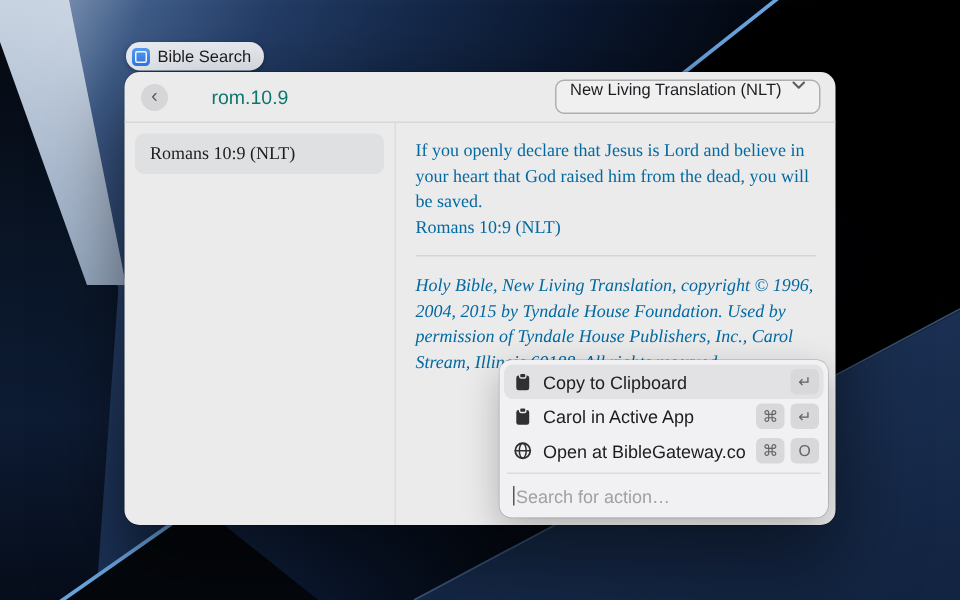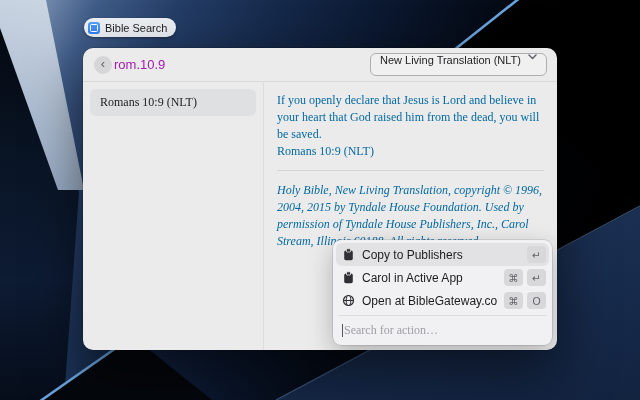--- a/index.html
+++ b/index.html
@@ -23,36 +23,36 @@
     clip-path:polygon(519px 0px,640px 0px,640px 206px,455px 49px);
     background:linear-gradient(135deg,#0b1119 0%,#000 55%);}
   .wp-bottomright-band{position:absolute;inset:0;
     clip-path:polygon(640px 207px,640px 400px,276px 400px);
     background:linear-gradient(165deg,#42648f 0%,#2d4b76 30%,#1c3256 60%,#122340 100%);}
   .wp-bl-wedge{position:absolute;inset:0;
     clip-path:polygon(42px 400px,212px 400px,132px 336px);
     background:#04070c;}
   .wp-lines{position:absolute;inset:0;}
   
-  .badge{position:absolute;left:84px;top:18px;height:19px;display:flex;align-items:center;gap:5px;
+  .badge{position:absolute;left:84px;top:28px;height:19px;display:flex;align-items:center;gap:5px;
     padding:0 9px 0 4px;border-radius:10px;background:rgba(243,246,249,.96);
     box-shadow:0 1px 3px rgba(0,0,0,.35);font-size:11px;color:#1d1d1f;}
   .badge-icon{width:12px;height:12px;border-radius:3px;background:linear-gradient(180deg,#58a0f8,#2f7bef);
     display:flex;align-items:center;justify-content:center;flex:0 0 auto;}
   .badge-icon span{display:block;width:6px;height:6px;border:1.2px solid #fff;border-radius:1.5px;}
   
   .window{position:absolute;left:83px;top:48px;width:474px;height:302px;border-radius:10px;
     background:#ebebec;box-shadow:0 0 0 .5px rgba(0,0,0,.25),0 22px 55px rgba(0,0,0,.55);
     display:flex;flex-direction:column;overflow:hidden;}
   .win-header{height:33px;flex:0 0 auto;display:flex;align-items:center;padding:0 10px 0 11px;
     border-bottom:1px solid #d8d8da;}
   .back-btn{width:18px;height:18px;border-radius:50%;background:#d6d6d8;color:#5c5c61;border:none;
     display:flex;align-items:center;justify-content:center;font-size:13px;line-height:1;padding:0 0 2px 0;cursor:default;}
-  .query-input{margin-left:0;flex:1;border:none;background:transparent;outline:none;
-    font-family:inherit;font-size:13px;color:#a21caf;}
+  .query-input{margin-left:27px;flex:1;border:none;background:transparent;outline:none;
+    font-family:inherit;font-size:13px;color:#0f766e;}
   .dropdown{display:flex;align-items:flex-start;gap:7px;height:21px;padding:0 9px;border-radius:6px;
     border:1px solid #aeaeb3;background:rgba(255,255,255,.25);font-size:11px;color:#1d1d1f;cursor:default;}
   .dd-chevron{display:flex;}
   
   .win-body{flex:1;display:flex;min-height:0;font-family:Liberation Serif, serif;}
   .list-pane{width:181px;flex:0 0 auto;border-right:1px solid #dcdcde;padding:7px;box-sizing:border-box;}
   .list-item{border-radius:6px;padding:6px 10px;font-size:12px;color:#1d1d1f;}
   .list-item.selected{background:#dee0e2;}
   .detail-pane{flex:1;padding:10px 13px;font-size:12px;line-height:17px;color:#0369a1;min-width:0;}
   .verse-ref{margin-top:0;}
@@ -64,21 +64,21 @@
     padding:3px;box-sizing:border-box;}
   .action-row{height:23px;display:flex;align-items:center;gap:7px;padding:0 3px 0 6px;border-radius:6px;
     font-size:12px;color:#1d1d1f;cursor:default;}
   .action-row.selected{background:#e2e2e4;}
   .action-icon{width:13px;height:13px;flex:0 0 auto;display:flex;}
   .action-label{flex:1;white-space:nowrap;overflow:hidden;}
   .keycaps{display:flex;gap:4px;}
   .keycap{min-width:19px;height:17px;padding:0 3px;border-radius:4px;background:#d8d8da;
     display:flex;align-items:center;justify-content:center;font-size:10.5px;color:#636368;box-sizing:border-box;}
   .panel-divider{height:1px;background:#dcdcde;margin:3px 2px;}
-  .action-search{height:23px;display:flex;align-items:center;padding:0 6px;font-size:12px;color:#a0a0a5;font-family:Liberation Serif, serif;}
+  .action-search{height:23px;display:flex;align-items:center;padding:0 6px;font-size:12px;color:#a0a0a5;}
   .cursor-bar{width:1px;height:13px;background:#55555a;margin-right:1px;}
 </style>
 </head>
 <body>
 
 <div class="desktop">
   <div class="wp-base"></div>
   <div class="wp-topright-black"></div>
   <div class="wp-bottomright-band"></div>
   <div class="wp-left-dark"></div>
@@ -130,21 +130,21 @@
 
   <div class="action-panel">
 
     <div class="action-row selected">
       <span class="action-icon">
         <svg width="13" height="13" viewBox="0 0 13 13">
             <rect x="2.2" y="2.4" width="8.6" height="9.8" rx="1.6" fill="#303034"></rect>
             <rect x="4.4" y="0.8" width="4.2" height="3.2" rx="1" fill="#303034" stroke="#e2e2e4" stroke-width="0.9"></rect>
           </svg>
       </span>
-      <span class="action-label">Copy to Publishers</span>
+      <span class="action-label">Copy to Clipboard</span>
       <span class="keycaps">
         <span class="keycap">↵</span>
       </span>
     </div>
 
     <div class="action-row">
       <span class="action-icon">
         <svg width="13" height="13" viewBox="0 0 13 13">
             <rect x="2.2" y="2.4" width="8.6" height="9.8" rx="1.6" fill="#303034"></rect>
             <rect x="4.4" y="0.8" width="4.2" height="3.2" rx="1" fill="#303034" stroke="#f1f1f3" stroke-width="0.9"></rect>

